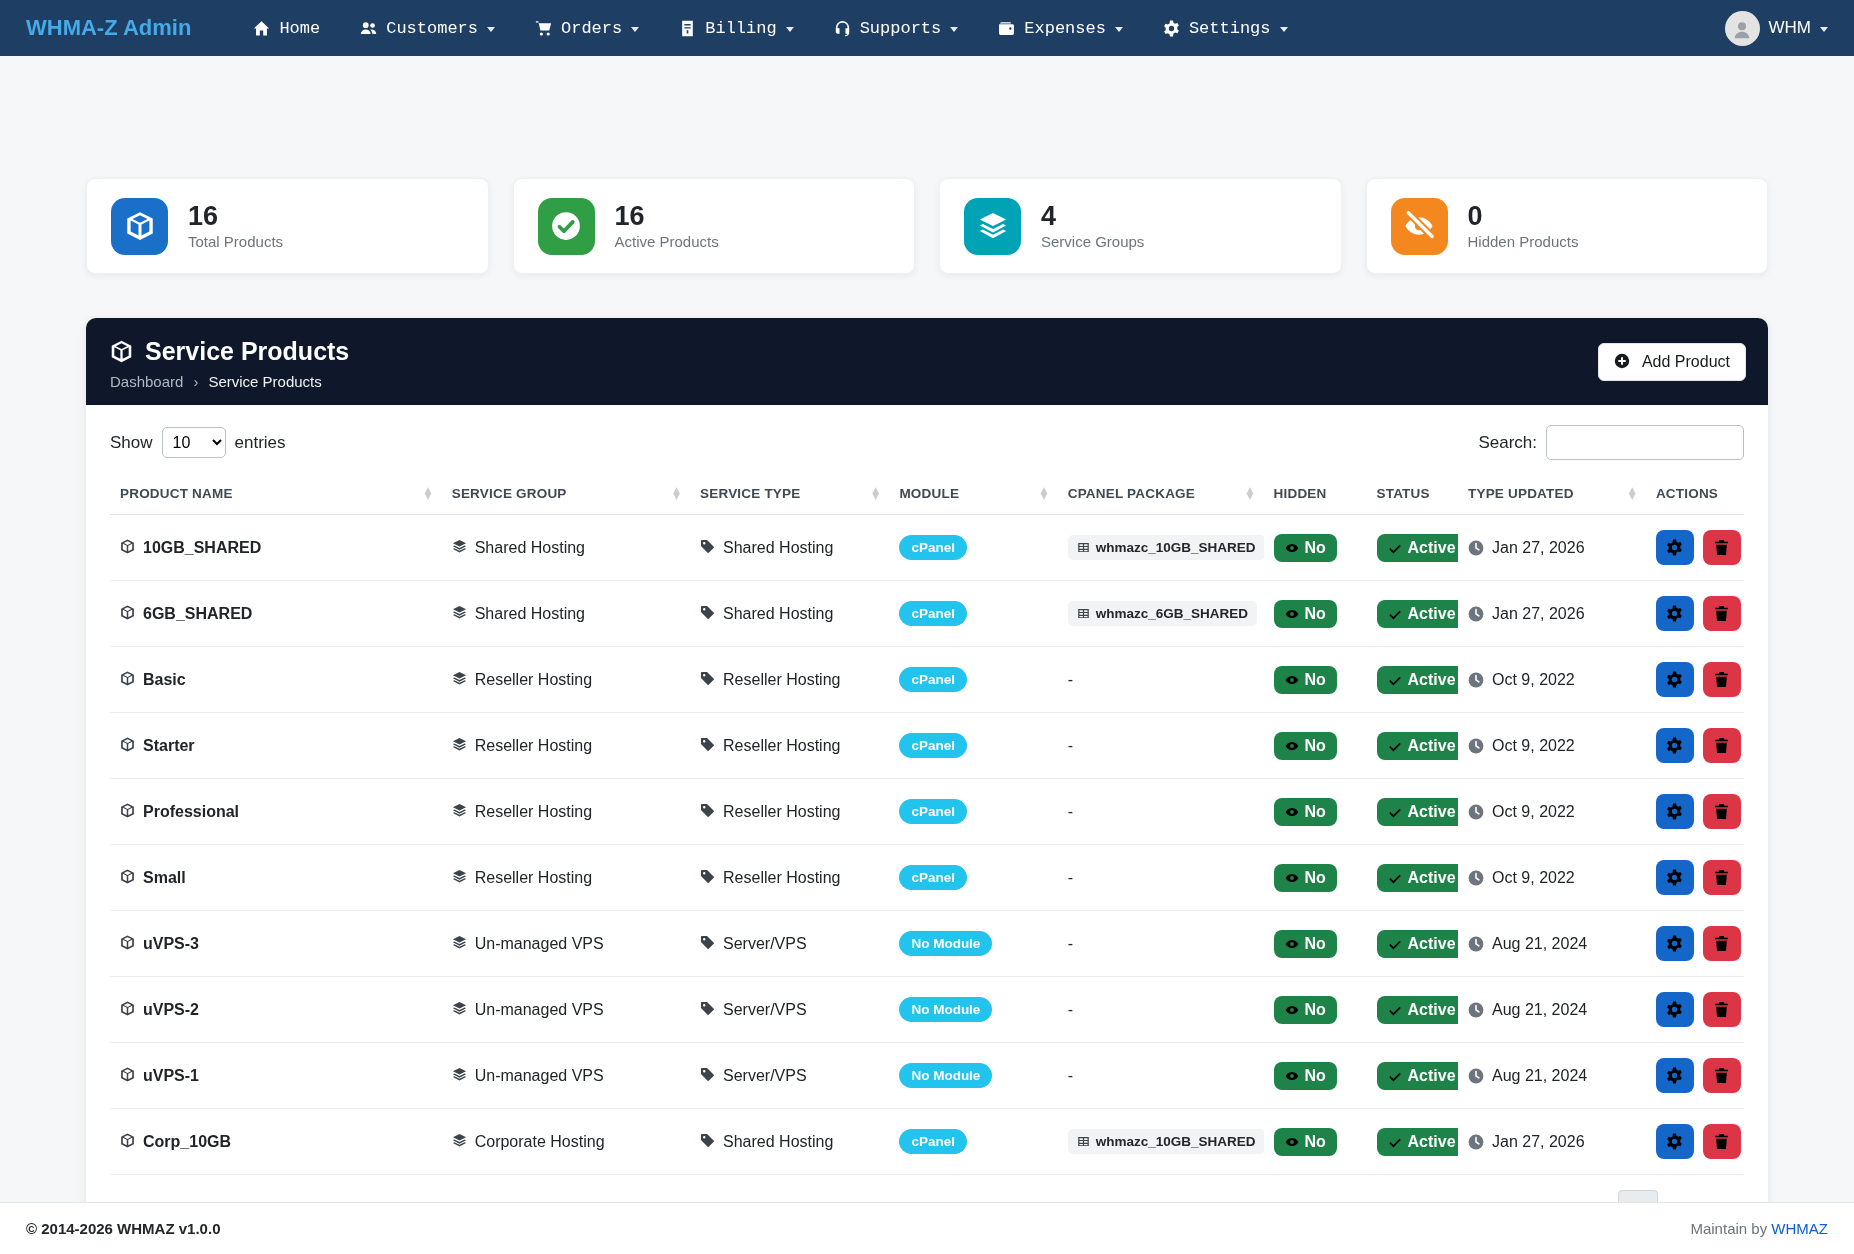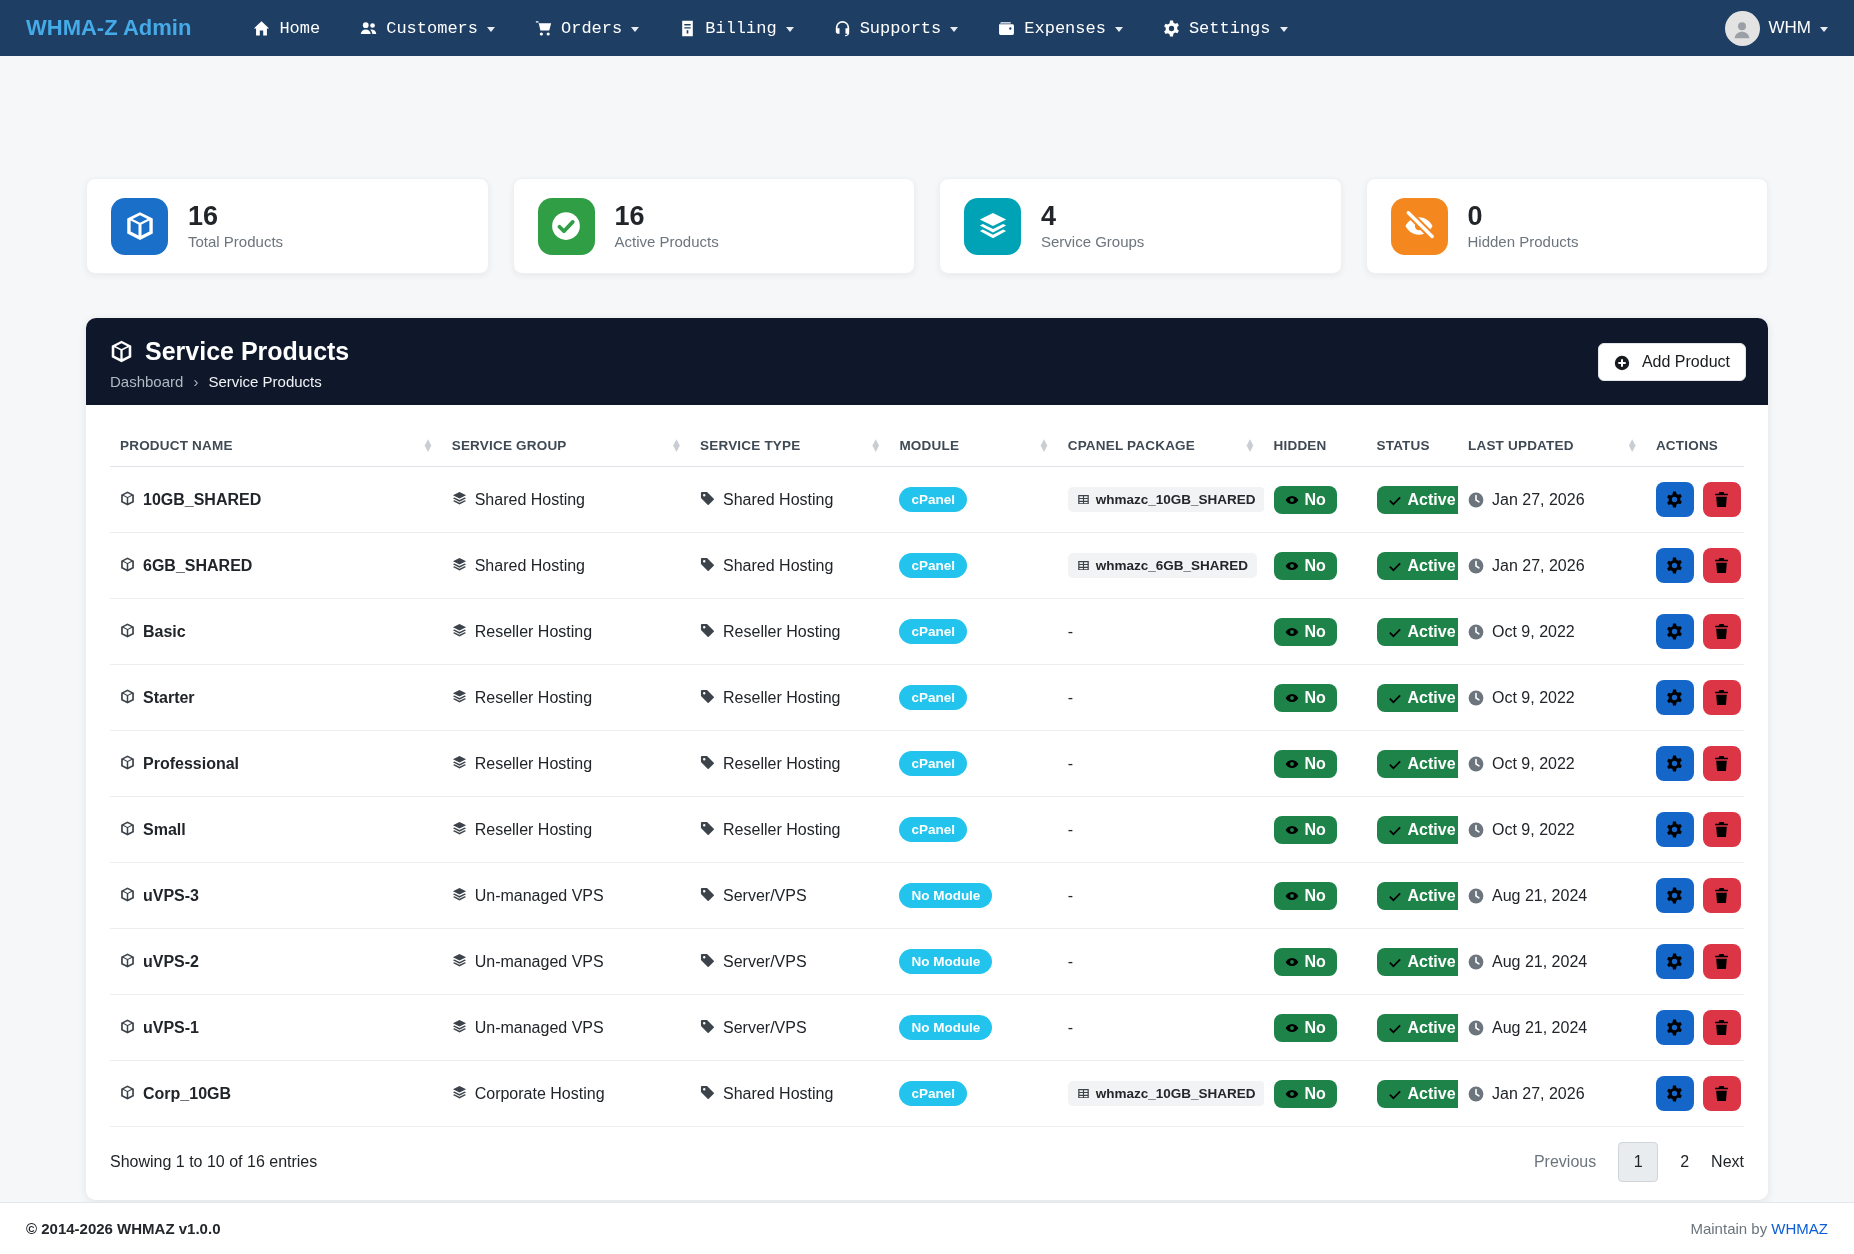--- a/index.html
+++ b/index.html
@@ -41,21 +41,21 @@
   .panel-header { background:#0f172a; padding:19px 24px 15px; position:relative; }
   .panel-title { color:#fff; font-size:25px; font-weight:bold; display:flex; align-items:center; gap:12px; }
   .panel-title .nico { font-size:23px; display:flex; }
   .breadcrumb { margin-top:7px; font-size:15px; display:flex; gap:10px; align-items:center; }
   .bc-parent { color:#aeb9c1; cursor:pointer; }
   .bc-sep { color:#aeb9c1; }
   .bc-current { color:#f0f3f5; }
   .add-btn {
     position:absolute; right:22px; top:50%; transform:translateY(-50%);
     background:#fff; border:1px solid #e2e6ea; border-radius:6px; padding:9px 15px;
-    font-size:16px; color:#181b1e; display:flex; align-items:flex-end; gap:12px; cursor:pointer;
+    font-size:16px; color:#181b1e; display:flex; align-items:flex-start; gap:12px; cursor:pointer;
     font-family:inherit;
   }
   .panel-body { padding:20px 24px 18px; background:#fff; }
 
   
   .controls { display:flex; justify-content:space-between; align-items:center; margin-bottom:13px; }
   .show-group, .search-group { display:flex; align-items:center; gap:9px; font-size:17px; }
   select.page-size { font-family:inherit; font-size:16px; padding:5px 6px; border:1px solid #b9bfc6; border-radius:5px; width:64px; background:#fff; }
   .search-input { width:198px; height:35px; border:1px solid #b9bfc6; border-radius:5px; padding:0 8px; font-size:16px; font-family:inherit; }
 
@@ -317,20 +317,33 @@
             <svg class="ic">
               <use href="#i-plus"></use>
             </svg>
           </span>
         <span>Add Product</span>
       </button>
     </div>
 
     <div class="panel-body">
 
+      <div class="controls">
+        <div class="show-group">
+          <span>Show</span>
+          <select class="page-size">
+            <option>10</option>
+          </select>
+          <span>entries</span>
+        </div>
+        <div class="search-group">
+          <span>Search:</span>
+          <input class="search-input" type="text" value="" style="">
+        </div>
+      </div>
 
       <table class="grid">
         <colgroup>
           <col style="width:20.3%">
             <col style="width:15.2%">
             <col style="width:12.2%">
             <col style="width:10.3%">
           <col style="width:12.6%">
             <col style="width:6.3%">
             <col style="width:5.6%">
@@ -389,21 +402,21 @@
                   <span>HIDDEN</span>
                 </div>
               </th>
             <th>
                 <div class="thwrap">
                   <span>STATUS</span>
                 </div>
               </th>
             <th>
                 <div class="thwrap">
-                  <span>LAST UPDATED</span>
+                  <span>TYPE UPDATED</span>
                   <span class="sort">
                     <span>▲</span>
                     <span>▼</span>
                   </span>
                 </div>
               </th>
             <th>
                 <div class="thwrap">
                   <span>ACTIONS</span>
                 </div>

